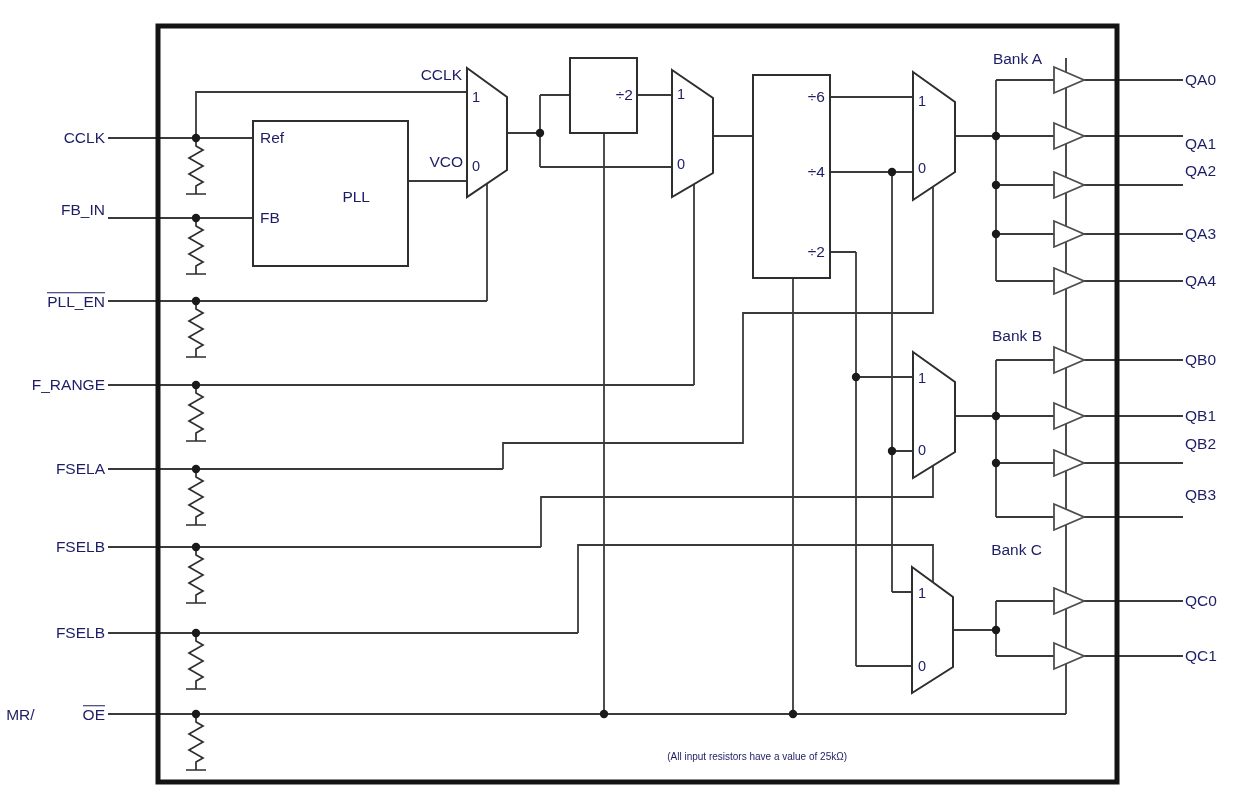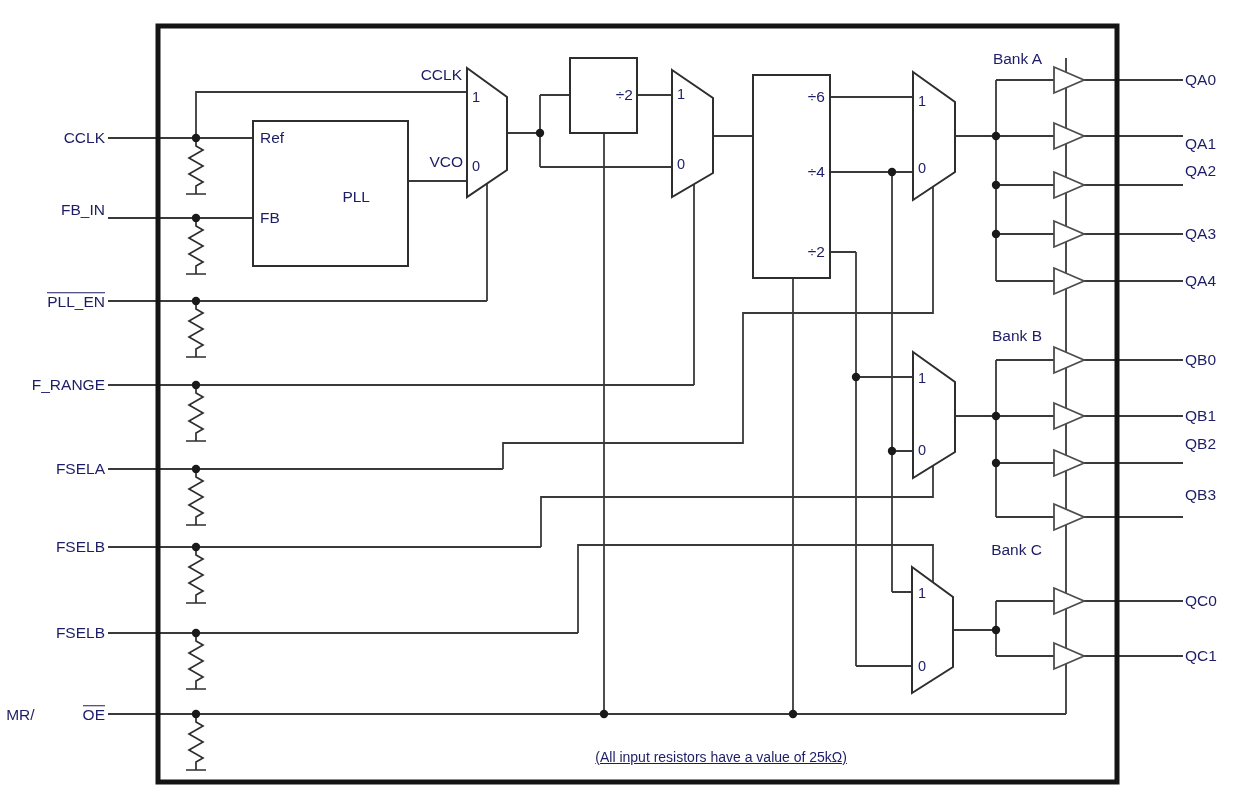--- a/index.html
+++ b/index.html
@@ -8,21 +8,21 @@
     font-family:"Liberation Sans","DejaVu Sans",sans-serif;color:#1d1d66;
   }
   #diagram-svg{position:absolute;left:0;top:0;}
   .lbl{position:absolute;font-size:15.5px;line-height:1;white-space:nowrap;transform:translateY(-50%);}
   .in-lbl{text-align:right;right:1151px;}
   .out-lbl{left:1185px;}
   .ctr{text-align:right;}
   .digit{font-size:14.5px;}
   .ov{display:inline-block;border-top:1.6px solid #1d1d66;padding-top:1px;margin-left:48px;}
   .ov:empty{display:none;}
-  .note-lbl{font-size:14px;text-decoration:underline;}
+  .note-lbl{font-size:10px;}
 </style>
 </head>
 <body>
 
 <div id="stage">
 
   <svg id="diagram-svg" width="1256" height="807" viewBox="0 0 1256 807">
 
     <g stroke="#3a3a3a" stroke-width="1.8" fill="none">
 

